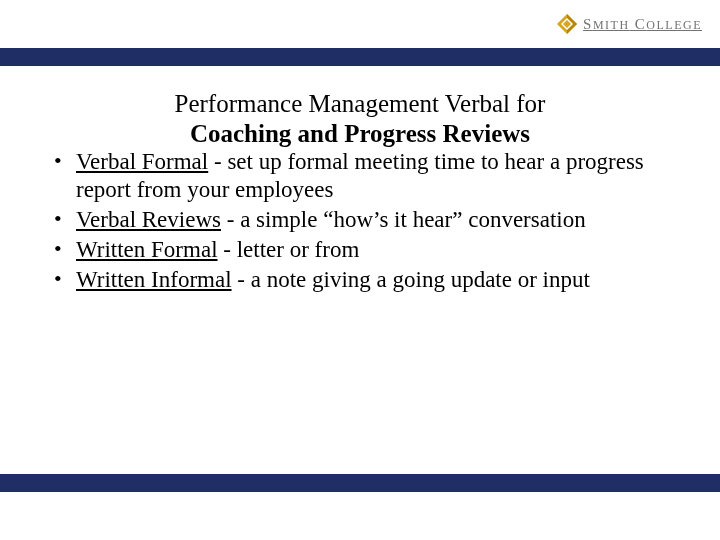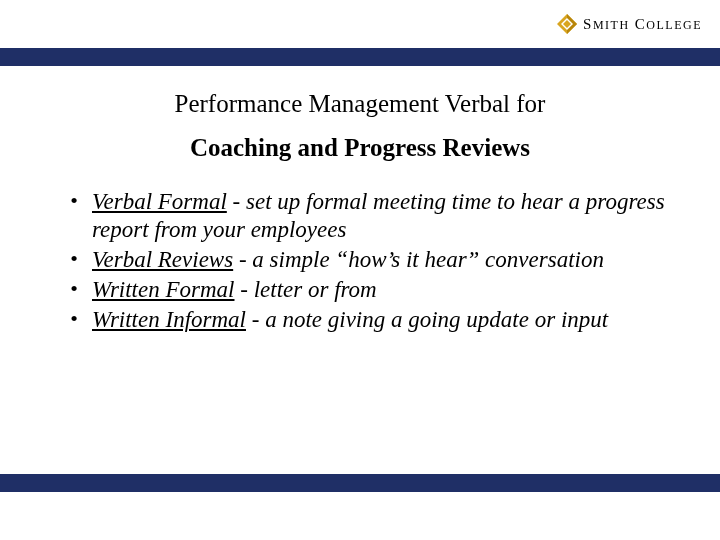--- a/index.html
+++ b/index.html
@@ -1,26 +1,26 @@
 <!DOCTYPE html>
 <html><head>
 <meta charset="utf-8">
 <style>
   * { margin: 0; padding: 0; box-sizing: border-box; }
   html, body { width: 720px; height: 540px; background: #fff; font-family: "Times New Roman", Times, serif; color: #000; }
   .slide { width: 720px; height: 540px; position: relative; }
   .top-area { height: 48px; position: relative; }
   .brand { position: absolute; right: 18px; top: 14px; display: flex; align-items: center; gap: 6px; }
-  .brand-text { font-family: "Trajan Pro", "Times New Roman", serif; font-size: 15px; letter-spacing: 1.5px; color: #000000; }
+  .brand-text { font-family: "Trajan Pro", "Times New Roman", serif; font-size: 15px; letter-spacing: 1.5px; color: #737373; text-decoration: underline; }
   .brand-text .smallcap { font-size: 12px; letter-spacing: 1.5px; }
   .bar1 { height: 18px; background: #1f2f66; }
   .title-block { text-align: center; margin-top: 24px; padding: 0 60px; }
   .title-line1 { font-size: 25px; font-weight: 400; }
-  .title-line2 { font-size: 25px; font-weight: 700; margin-top: 16px; }
-  .content { margin-top: 26px; padding-left: 64px; padding-right: 48px; font-style: italic; }
+  .title-line2 { font-size: 25px; font-weight: 700; margin-top: 2px; }
+  .content { padding-left: 48px; padding-right: 48px; }
   ul.bullets { list-style: none; }
   ul.bullets li { position: relative; padding-left: 28px; font-size: 23px; line-height: 1.22; margin-bottom: 2px; }
   ul.bullets li::before { content: "•"; position: absolute; left: 6px; top: 0; font-size: 22px; }
   .term { text-decoration: underline; }
   .bar2 { position: absolute; left: 0; right: 0; bottom: 48px; height: 18px; background: #1f2f66; }
   .diamond-icon { width: 20px; height: 20px; position: relative; }
   .diamond-icon svg { display: block; }
 </style>
 </head>
 <body>

